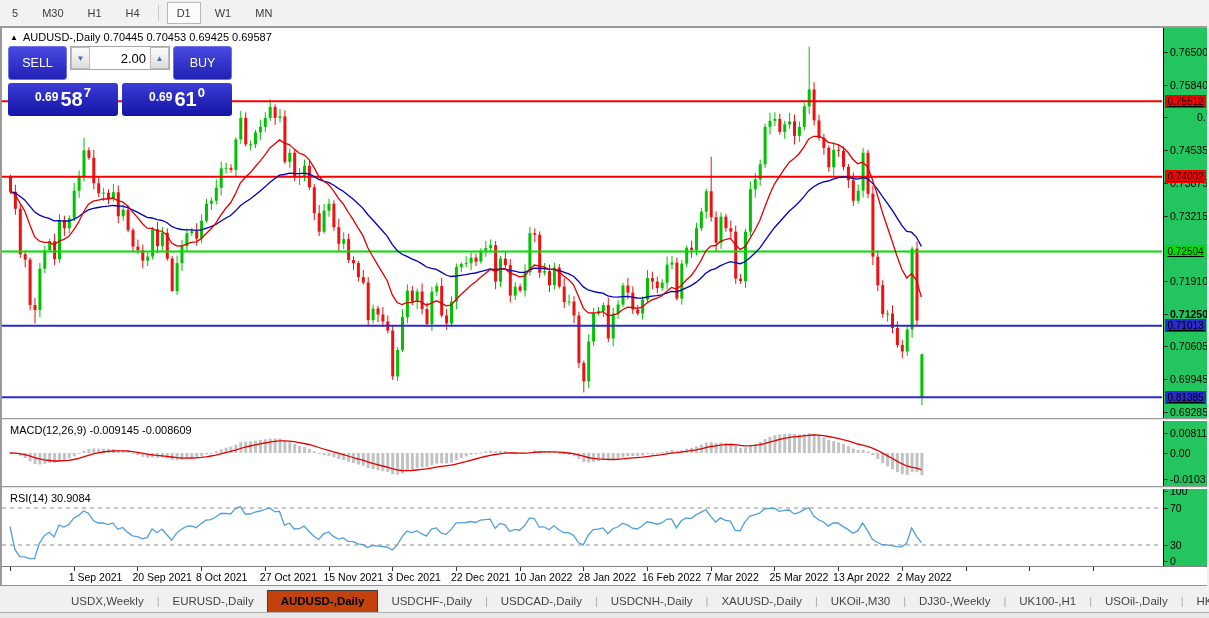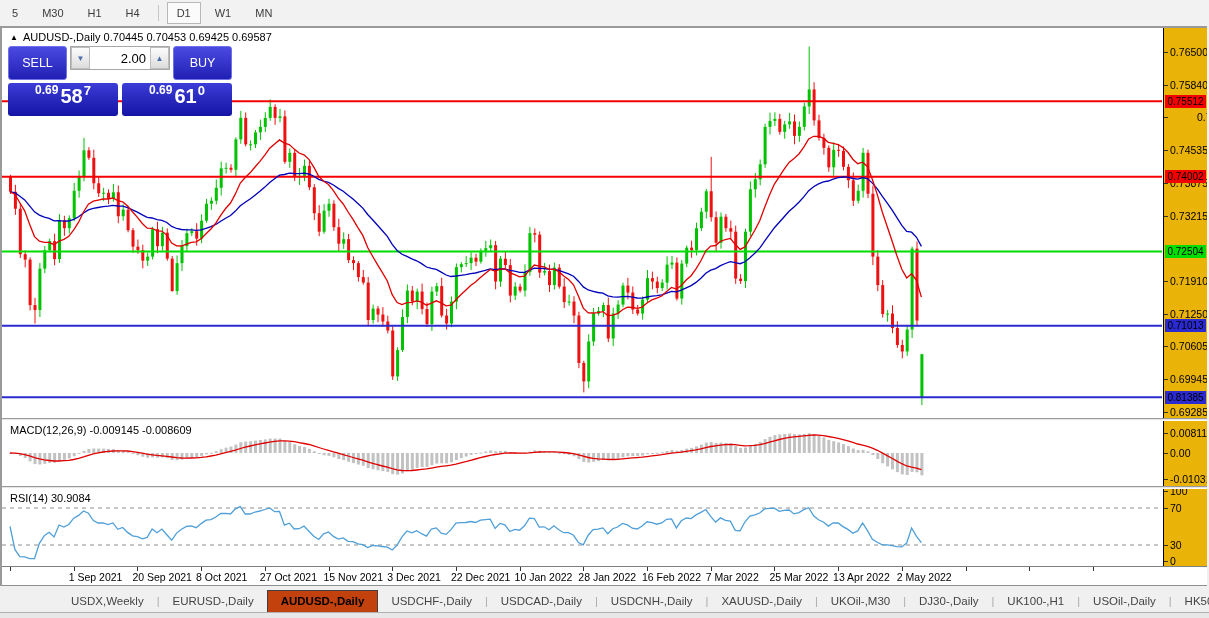--- a/index.html
+++ b/index.html
@@ -11,26 +11,26 @@
            display:flex;align-items:center;font-size:11px;color:#3c3c3c;}
   .tf-btn{padding:4px 9px;margin:0 2px;border:1px solid transparent;cursor:default;}
   .tf-btn.active{background:#fbfbfb;border:1px solid #b8b8b8;}
   .tf-sep{width:1px;height:16px;background:#c8c8c8;margin:0 6px;}
 
   
   .chart-frame{position:absolute;left:0;top:26px;width:1205px;height:560px;
                border-left:2px solid #9a9a9a;border-top:2px solid #9a9a9a;background:#fff;}
   .pane-row{position:relative;width:100%;display:flex;}
   .plot{position:relative;flex:1 1 auto;background:#fff;overflow:hidden;}
-  .axis{position:relative;width:43px;background:#eab308;border-left:1px solid #000;
+  .axis{position:relative;width:43px;background:#22c55e;border-left:1px solid #000;
         font-size:10.5px;color:#000;overflow:hidden;}
   .axis .tick{position:absolute;left:0;width:4px;height:1px;background:#333;}
   .axis .lbl{position:absolute;left:6px;white-space:nowrap;}
   .badge{position:absolute;left:1px;width:41px;height:13px;line-height:13px;text-align:center;
-         font-size:10px;color:#000;}
+         font-size:10px;color:#000;text-decoration:underline;}
   .splitter{width:100%;height:3px;background:#e6e6e6;border-top:1px solid #9a9a9a;
             border-bottom:1px solid #fdfdfd;box-sizing:border-box;}
   .ind-label{position:absolute;left:8px;top:3px;font-size:11px;color:#000;z-index:5;}
 
   
   .chart-header{position:absolute;left:8px;top:3px;font-size:11px;color:#000;z-index:6;
                 display:flex;align-items:center;gap:5px;}
   .collapse-tri{font-size:8px;}
 
   
@@ -39,21 +39,21 @@
   .btn-blue{background:linear-gradient(#4a4ae2,#2020b4);border:1px solid #7070e8;border-radius:3px;
             color:#fff;font-size:12.5px;display:flex;align-items:center;justify-content:center;
             width:57px;cursor:pointer;}
   .spinner{flex:1;display:flex;margin:0 3px;border:1px solid #a8a8a8;background:#fff;height:22px;}
   .spin-btn{width:17px;background:linear-gradient(#fdfdfd,#dcdcdc);border:1px solid #bdbdbd;
             color:#4a6ea9;font-size:8px;display:flex;align-items:center;justify-content:center;cursor:pointer;}
   .vol-input{flex:1;border:0;outline:0;text-align:right;font-size:13px;padding:0 4px;width:40px;
              font-family:"Liberation Sans",sans-serif;}
   .tp-row2{display:flex;gap:4px;margin-top:3px;}
   .price-box{flex:1;height:31px;border-radius:3px;background:linear-gradient(#3c3cd8,#1414a4);
-             color:#fff;display:flex;align-items:flex-start;justify-content:center;
+             color:#fff;display:flex;align-items:center;justify-content:center;
              padding-bottom:2px;cursor:pointer;}
   .p-small{font-size:12px;font-weight:bold;margin:0 2px 4px 0;}
   .p-big{font-size:20px;font-weight:bold;line-height:26px;}
   .p-sup{font-size:13px;font-weight:bold;margin:0 0 13px 1px;}
 
   
   .date-strip{position:relative;width:100%;height:20px;background:#fff;
               border-top:1px solid #808080;border-bottom:1px solid #909090;box-sizing:border-box;}
   .date-strip .dtick{position:absolute;top:0;width:1px;height:4px;background:#333;}
   .date-strip .dlbl{position:absolute;top:4px;font-size:10.5px;color:#000;white-space:nowrap;}
@@ -507,21 +507,21 @@
         <div class="lbl" style="top: 83.14px; padding-left: 27px;">0.75195</div>
         <div class="tick" style="top: 122.081px;"></div>
         <div class="lbl" style="top: 116.081px;">0.74535</div>
         <div class="tick" style="top: 155.022px;"></div>
         <div class="lbl" style="top: 149.022px;">0.73875</div>
         <div class="tick" style="top: 187.963px;"></div>
         <div class="lbl" style="top: 181.963px;">0.73215</div>
         <div class="tick" style="top: 253.096px;"></div>
         <div class="lbl" style="top: 247.096px;">0.71910</div>
         <div class="tick" style="top: 286.037px;"></div>
-        <div class="lbl" style="top: 280.037px;">0.71250</div>
+        <div class="lbl" style="top: 280.037px; font-weight: bold;">0.71250</div>
         <div class="tick" style="top: 318.229px;"></div>
         <div class="lbl" style="top: 312.229px;">0.70605</div>
         <div class="tick" style="top: 351.17px;"></div>
         <div class="lbl" style="top: 345.17px;">0.69945</div>
         <div class="tick" style="top: 384.111px;"></div>
         <div class="lbl" style="top: 378.111px;">0.69285</div>
         <div class="badge" style="top: 66.8184px; background: rgb(244, 0, 0);">0.75512</div>
         <div class="badge" style="top: 142.183px; background: rgb(244, 0, 0);">0.74002</div>
         <div class="badge" style="top: 216.949px; background: rgb(0, 221, 0);">0.72504</div>
         <div class="badge" style="top: 291.365px; background: rgb(42, 42, 208);">0.71013</div>
@@ -805,21 +805,21 @@
     <div class="tab">USDCHF-,Daily</div>
     <div class="tab-sep">|</div>
     <div class="tab">USDCAD-,Daily</div>
     <div class="tab-sep">|</div>
     <div class="tab">USDCNH-,Daily</div>
     <div class="tab-sep">|</div>
     <div class="tab">XAUUSD-,Daily</div>
     <div class="tab-sep">|</div>
     <div class="tab">UKOil-,M30</div>
     <div class="tab-sep">|</div>
-    <div class="tab">DJ30-,Daily</div>
+    <div class="tab">DJ30-,Weekly</div>
     <div class="tab-sep">|</div>
     <div class="tab">UK100-,H1</div>
     <div class="tab-sep">|</div>
     <div class="tab">USOil-,Daily</div>
     <div class="tab-sep">|</div>
     <div class="tab">HK50-,H</div>
   </div>
 <div class="bottom-sliver"></div>
 
 </body></html>

